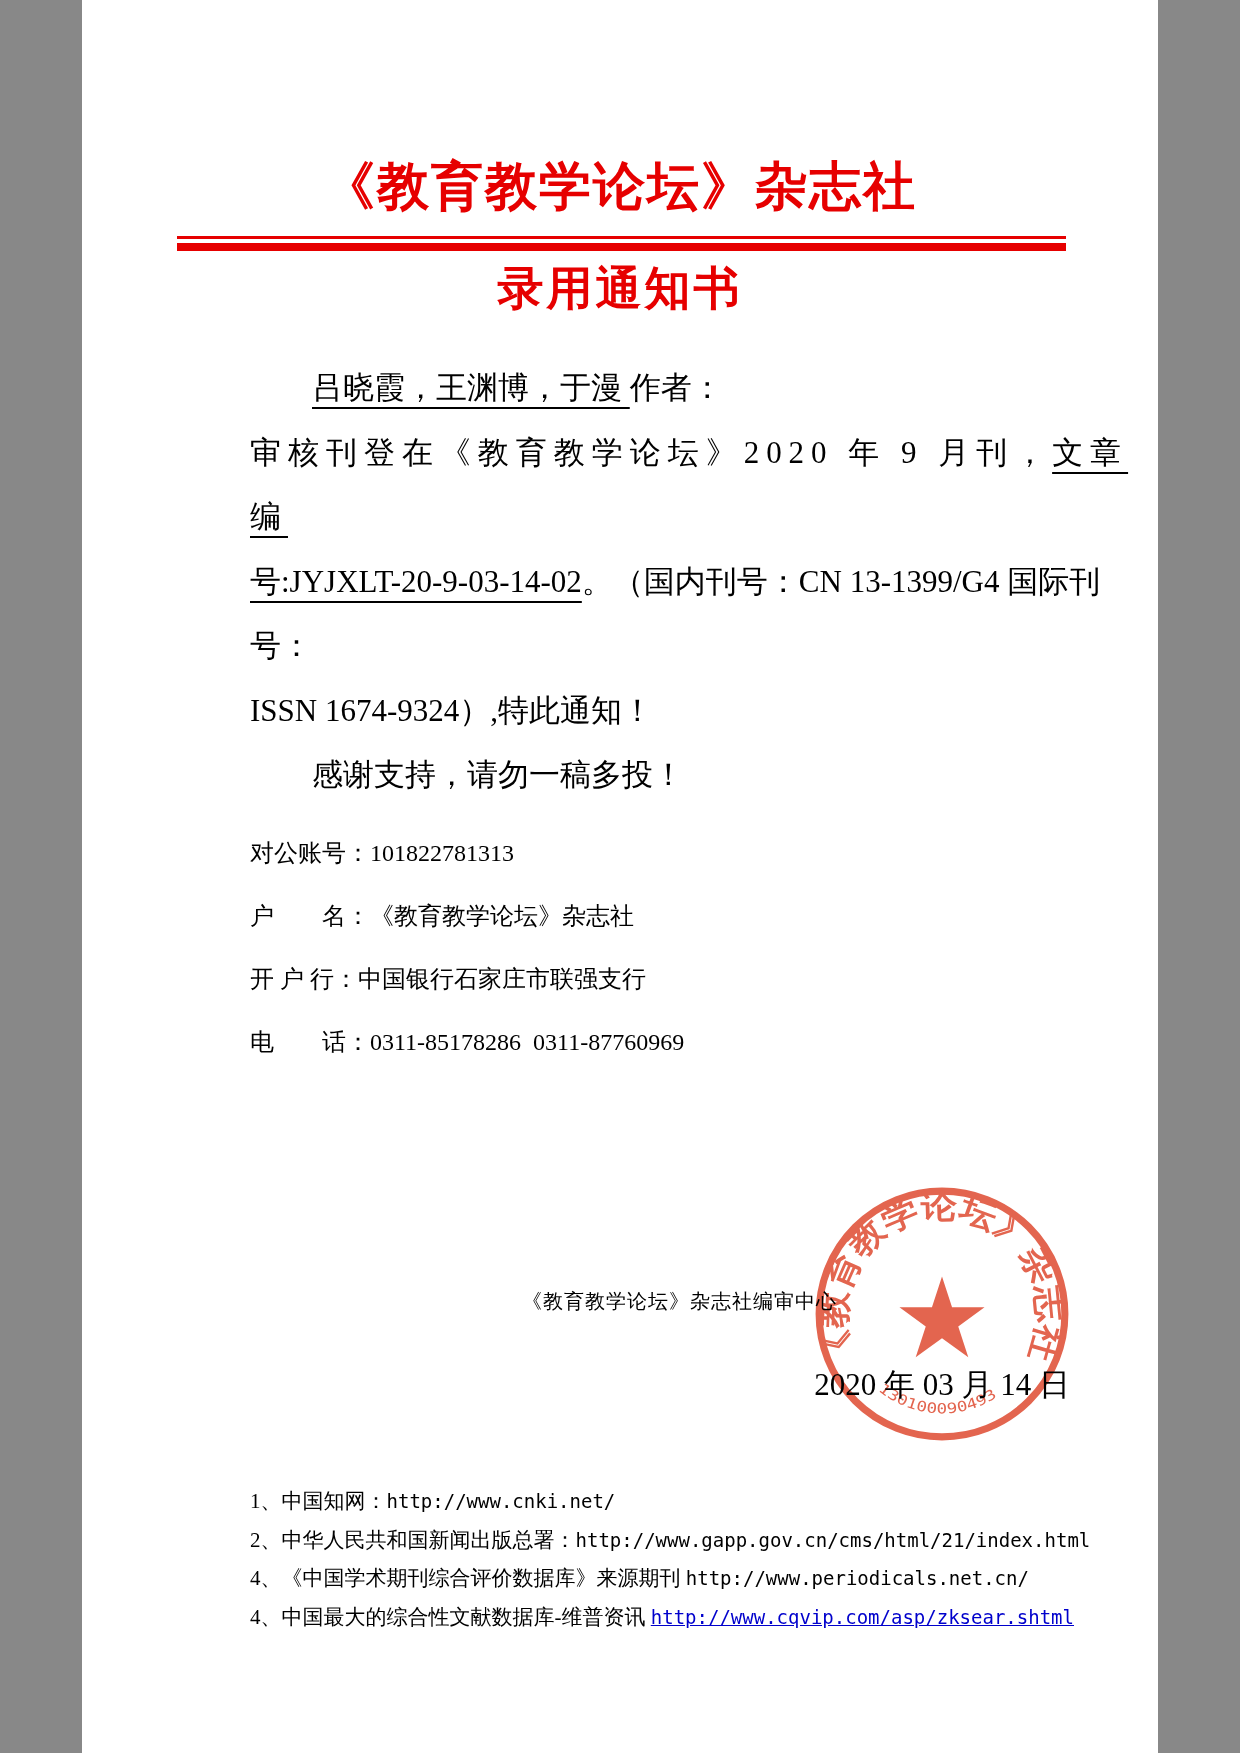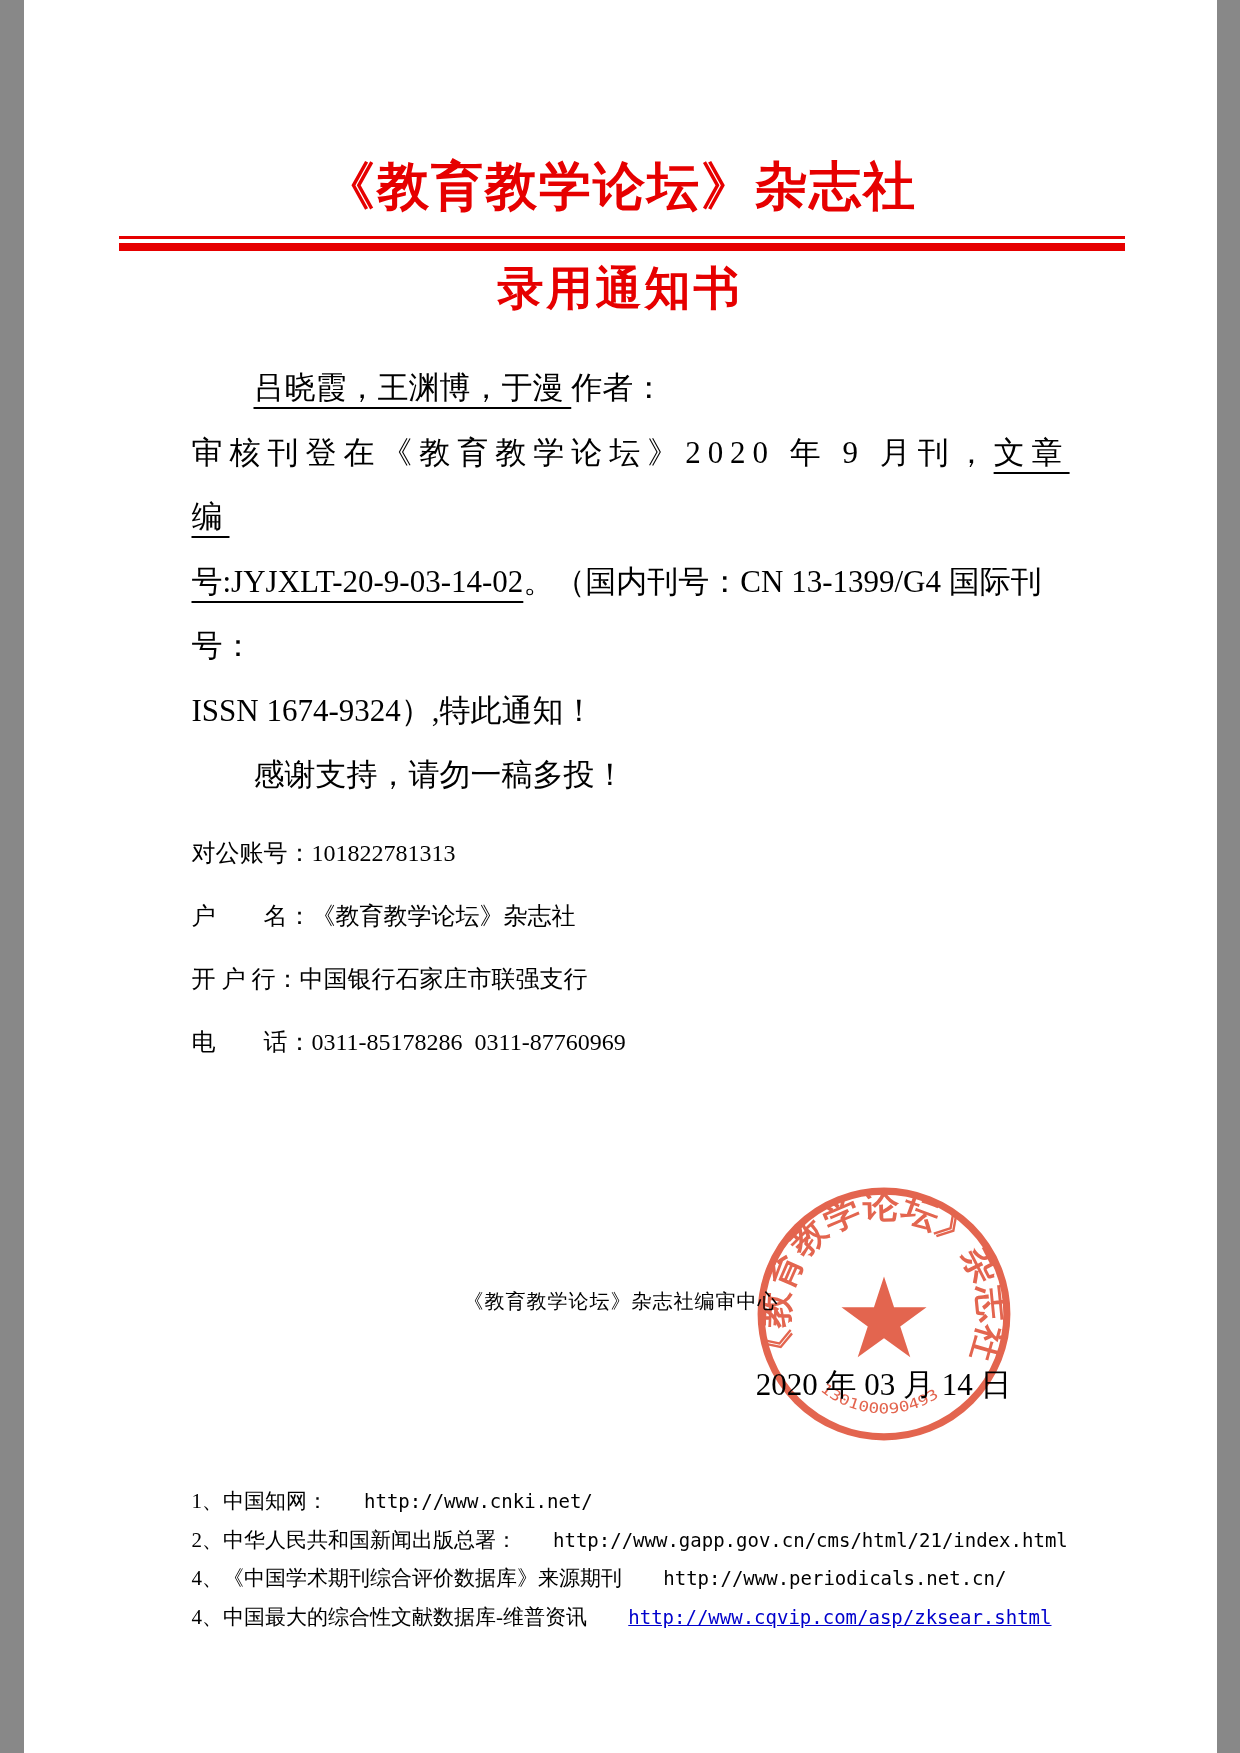--- a/index.html
+++ b/index.html
@@ -1,18 +1,18 @@
 <!DOCTYPE html>
 <html><head>
 <meta charset="utf-8">
 <style>
   html,body{margin:0;padding:0;background:#888;}
   .page{
     position:relative;
-    width:1193px;height:1753px;
+    width:1076px;height:1753px;
     margin:0 auto;
     background:#ffffff;
     font-family:"Liberation Serif","DejaVu Serif",serif;
     color:#000;
     overflow:hidden;
   }
   
   .org-title{
     position:absolute;top:152px;left:0;width:100%;
     text-align:center;
@@ -76,21 +76,20 @@
   }
   
   .footer{
     position:absolute;top:1482px;left:168px;width:940px;
     font-size:21px;line-height:38.5px;
   }
   .footer-item{white-space:pre-wrap;}
   .footer-url{
     font-family:"DejaVu Sans Mono","Liberation Mono",monospace;
     font-size:19px;
-    margin-left:36px;
   }
   a.footer-link{
     color:#0000cc;
     text-decoration:underline;
     text-align:center;
   }
 </style>
 </head>
 <body>
 

